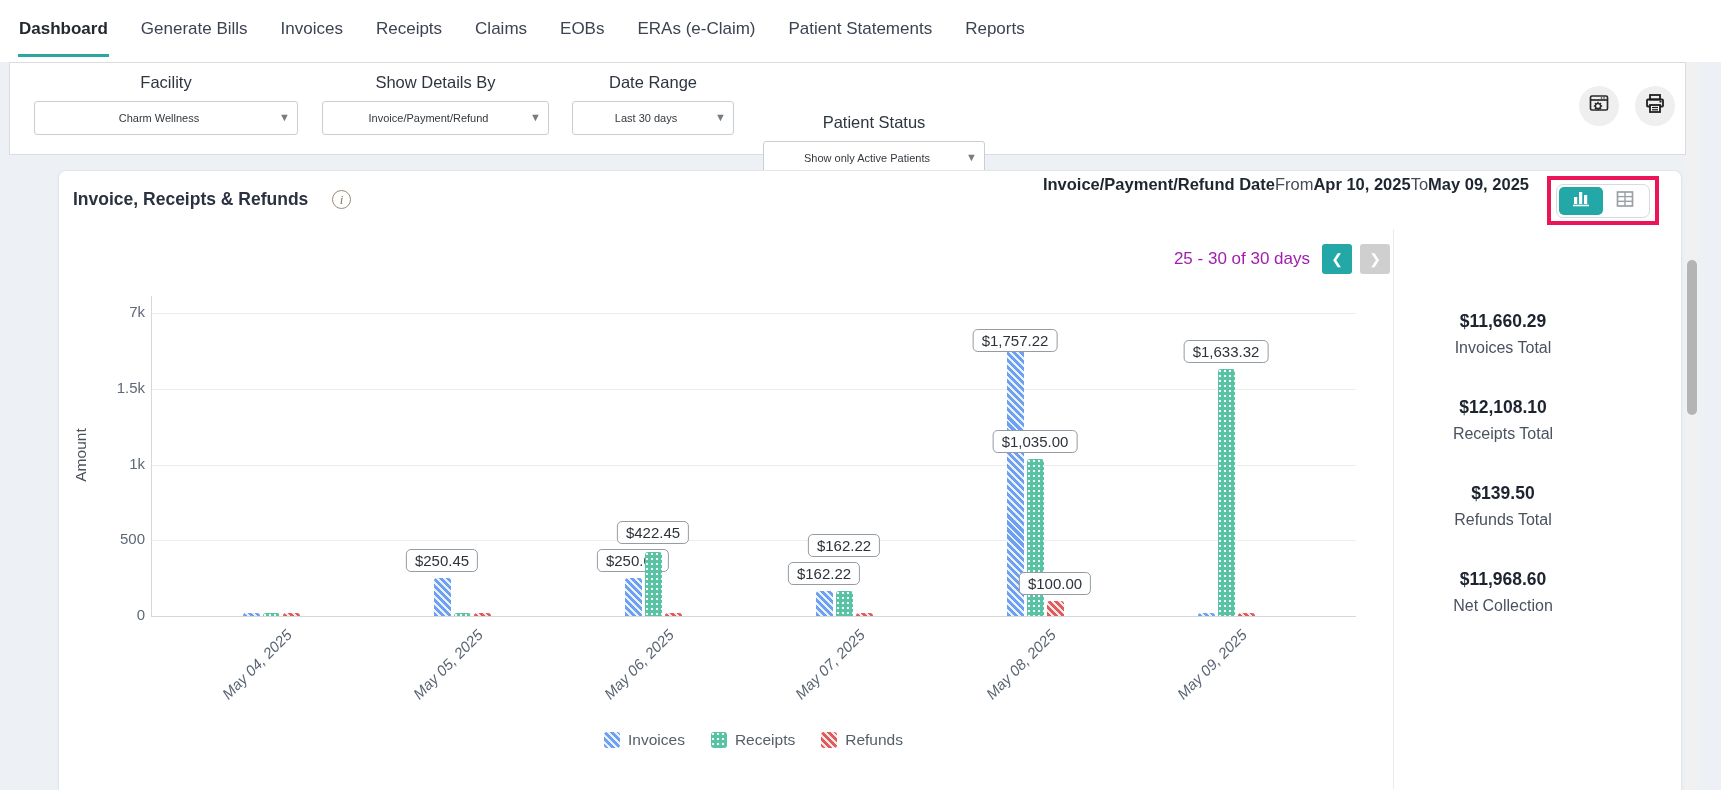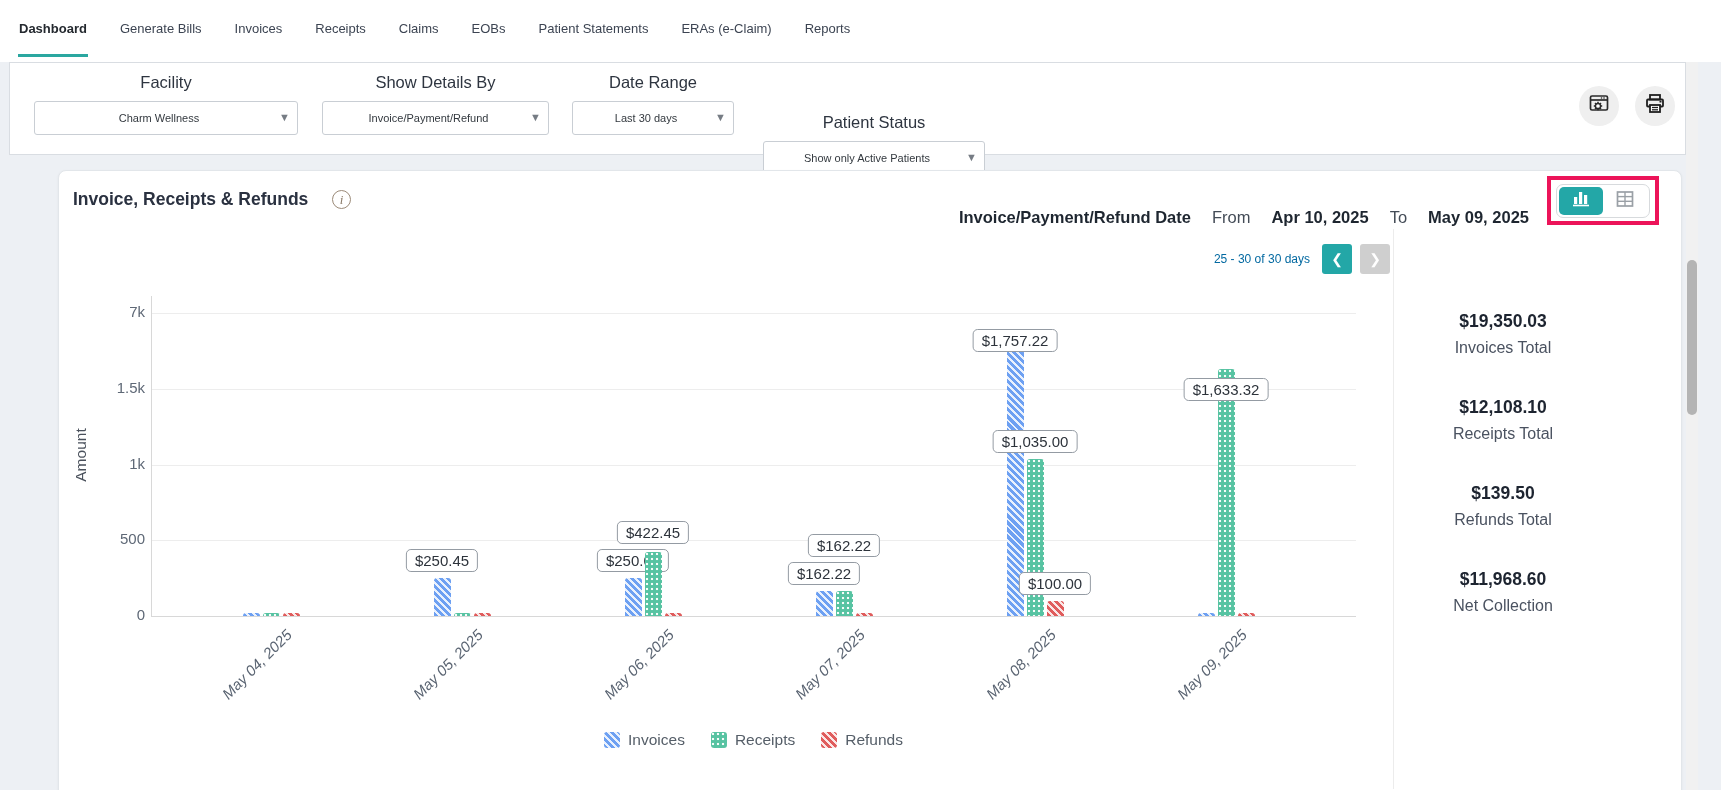--- a/index.html
+++ b/index.html
@@ -2,21 +2,21 @@
 <html><head>
 <meta charset="utf-8">
 <style>
   * { margin:0; padding:0; box-sizing:border-box; }
   html,body { width:1721px; height:790px; overflow:hidden; background:#edf0f4;
     font-family:"Liberation Sans", sans-serif; color:#333; }
 
   
   .top-white { position:absolute; left:0; top:0; width:1721px; height:62px; background:#fff; }
   .nav { position:absolute; left:18px; top:0; height:57px; display:flex; gap:31px; align-items:stretch; }
-  .nav-tab { display:flex; align-items:center; font-size:13px; color:#3c4452; padding:6px 1px 3px;
+  .nav-tab { display:flex; align-items:center; font-size:17px; color:#3c4452; padding:6px 1px 3px;
     border-bottom:3px solid transparent; cursor:pointer; white-space:nowrap; }
   .nav-tab.active { font-weight:bold; color:#24292f; border-bottom-color:#2aa7a0; }
 
   
   .filter-panel { position:absolute; left:9px; top:62px; width:1677px; height:93px; background:#fff;
     border:1px solid #d9dde2; }
   .fgroup { position:absolute; top:10px;text-align:center; }
   .fgroup .flabel { font-size:16.5px; color:#2e3540; margin-bottom:9px; }
   .select { position:relative; height:34px; border:1px solid #c9ced4; border-radius:3px; background:#fff;
     display:flex; align-items:center; padding:0 24px 0 10px; cursor:pointer; }
@@ -25,34 +25,34 @@
   .round-btn { position:absolute; width:40px; height:40px; border-radius:50%; background:#efefef;
     display:flex; align-items:center; justify-content:center; cursor:pointer; }
 
   
   .card { position:absolute; left:58px; top:170px; width:1624px; height:640px; background:#fff;
     border:1px solid #e2e6ea; border-radius:8px; box-shadow:0 1px 3px rgba(0,0,0,.05); }
   .card-title { position:absolute; left:14px; top:18px; font-size:17.5px; font-weight:bold; color:#2a3140; }
   .info-icon { position:absolute; left:273px; top:19px; width:19px; height:19px; border:1.4px solid #9b8a78;
     border-radius:50%; color:#8a7a68; font-family:"Liberation Serif",serif; font-style:italic; font-size:13px;
     display:flex; align-items:center; justify-content:center; cursor:pointer; }
-  .date-info { position:absolute; right:152px; top:37px; display:flex; gap:21px; align-items:baseline;
+  .date-info { position:absolute; right:152px; top:4px; display:flex; gap:0; align-items:baseline;
     font-size:16.5px; white-space:nowrap; }
   .date-info .b { font-weight:bold; color:#1e2630; }
   .date-info .w { color:#444c57; }
 
   .hl-box { position:absolute; left:1488px; top:5px; width:112px; height:49px; border:4px solid #ec1459; }
   .toggle { position:absolute; left:1497px; top:13px; width:94px; height:34px; background:#fff;
     border:1px solid #d7dadd; border-radius:7px; display:flex; padding:2px; }
   .tseg { flex:1; border-radius:5px; display:flex; align-items:center; justify-content:center; cursor:pointer; }
   .tseg.on { background:#23a7a7; }
 
   .pagination { position:absolute; left:0; top:73px; width:1331px; height:30px; display:flex;
     justify-content:flex-end; align-items:center; gap:8px; }
-  .pag-text { font-size:12px; color:#0369a1; margin-right:4px; }
+  .pag-text { font-size:17px; color:#a21caf; margin-right:4px; }
   .pag-btn { width:30px; height:30px; border-radius:3px; display:flex; align-items:center; justify-content:center;
     color:#fff; font-size:14px; cursor:pointer; }
   .pag-btn.prev { background:#23a7a7; }
   .pag-btn.next { background:#cfcfcf; }
 
   .vdivider { position:absolute; left:1334px; top:58px; width:1px; height:560px; background:#ececec; }
 
   .totals { position:absolute; left:1344px; top:140px; width:200px; text-align:center; }
   .tot-item { margin-bottom:40px; }
   .tot-amount { font-size:17.5px; font-weight:bold; color:#1d2430; }
@@ -89,22 +89,22 @@
 
 <div class="top-white"></div>
 
 <nav class="nav">
     <div class="nav-tab active">Dashboard</div>
     <div class="nav-tab">Generate Bills</div>
     <div class="nav-tab">Invoices</div>
     <div class="nav-tab">Receipts</div>
     <div class="nav-tab">Claims</div>
     <div class="nav-tab">EOBs</div>
+    <div class="nav-tab">ERAs (e-Claim)</div>
     <div class="nav-tab">Patient Statements</div>
-    <div class="nav-tab">ERAs (e-Claim)</div>
     <div class="nav-tab">Reports</div>
   </nav>
 
 <div class="filter-panel">
   <div class="fgroup" style="left:24px; width:264px;">
     <div class="flabel">Facility</div>
     <div class="select">
       <span class="sval">Charm Wellness</span>
       <span class="arrow">▼</span>
     </div>
@@ -205,21 +205,21 @@
   <div class="pagination">
     <span class="pag-text">25 - 30 of 30 days</span>
     <div class="pag-btn prev">❮</div>
     <div class="pag-btn next">❯</div>
   </div>
 
   <div class="vdivider"></div>
 
   <div class="totals">
     <div class="tot-item">
-      <div class="tot-amount">$19,350.03</div>
+      <div class="tot-amount">$11,660.29</div>
       <div class="tot-label">Invoices Total</div>
     </div>
     <div class="tot-item">
       <div class="tot-amount">$12,108.10</div>
       <div class="tot-label">Receipts Total</div>
     </div>
     <div class="tot-item">
       <div class="tot-amount">$139.50</div>
       <div class="tot-label">Refunds Total</div>
     </div>
@@ -267,21 +267,21 @@
       <div class="vlabel" style="left: 785px; top: 363.424px;">$162.22</div>
       <div class="bar pat-diag" style="left: 796.5px; top: 442px; height: 3px; background-color: rgb(224, 92, 92);"></div>
       <div class="bar pat-diag" style="left: 947.5px; top: 178.781px; height: 266.219px; background-color: rgb(109, 160, 242);"></div>
       <div class="vlabel" style="left: 956px; top: 158px;">$1,757.22</div>
       <div class="bar pat-dots" style="left: 967.5px; top: 288.197px; height: 156.803px; background-color: rgb(87, 195, 162);"></div>
       <div class="vlabel" style="left: 976px; top: 259.197px;">$1,035.00</div>
       <div class="bar pat-diag" style="left: 987.5px; top: 429.85px; height: 15.15px; background-color: rgb(224, 92, 92);"></div>
       <div class="vlabel" style="left: 996px; top: 400.85px;">$100.00</div>
       <div class="bar pat-diag" style="left: 1138.5px; top: 442px; height: 3px; background-color: rgb(109, 160, 242);"></div>
       <div class="bar pat-dots" style="left: 1158.5px; top: 197.552px; height: 247.448px; background-color: rgb(87, 195, 162);"></div>
-      <div class="vlabel" style="left: 1167px; top: 168.552px; margin-top: 38px;">$1,633.32</div>
+      <div class="vlabel" style="left: 1167px; top: 168.552px;">$1,633.32</div>
       <div class="bar pat-diag" style="left: 1178.5px; top: 442px; height: 3px; background-color: rgb(224, 92, 92);"></div>
     </div>
   <div class="legend">
       <div class="leg-item">
         <span class="leg-swatch pat-diag" style="background-color: rgb(109, 160, 242);"></span>
         <span>Invoices</span>
       </div>
       <div class="leg-item">
         <span class="leg-swatch pat-dots" style="background-color: rgb(87, 195, 162);"></span>
         <span>Receipts</span>

